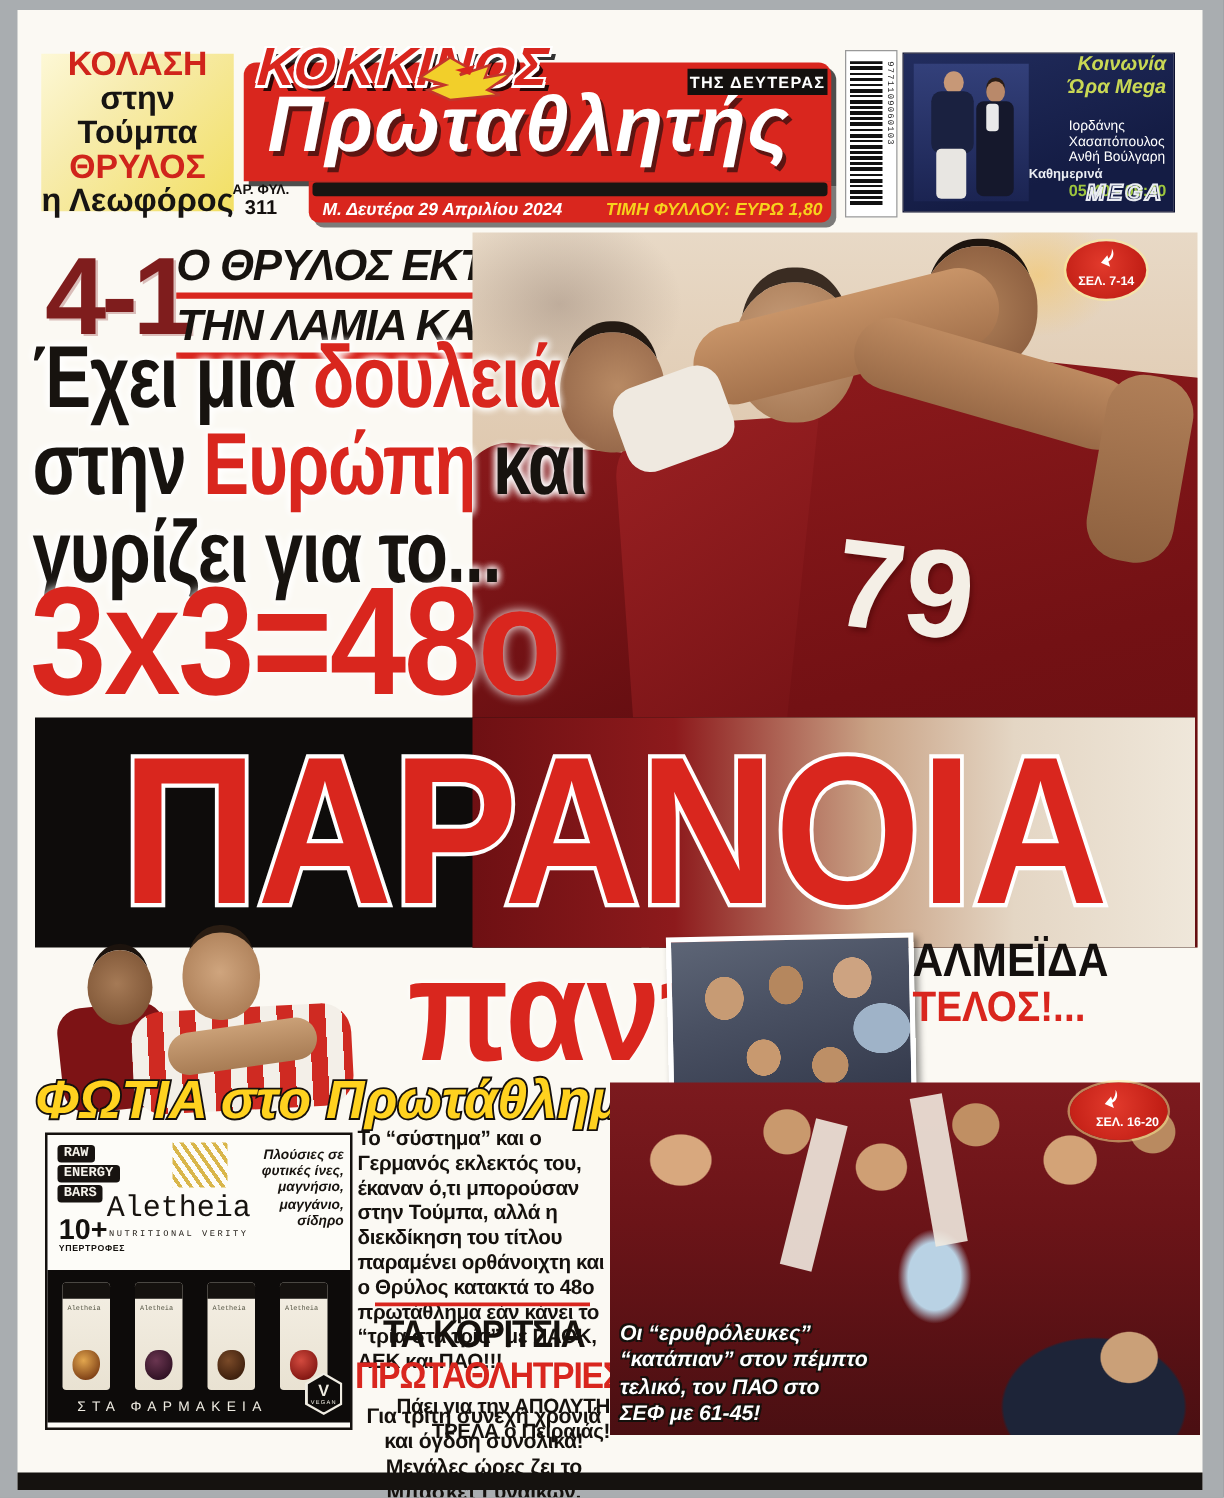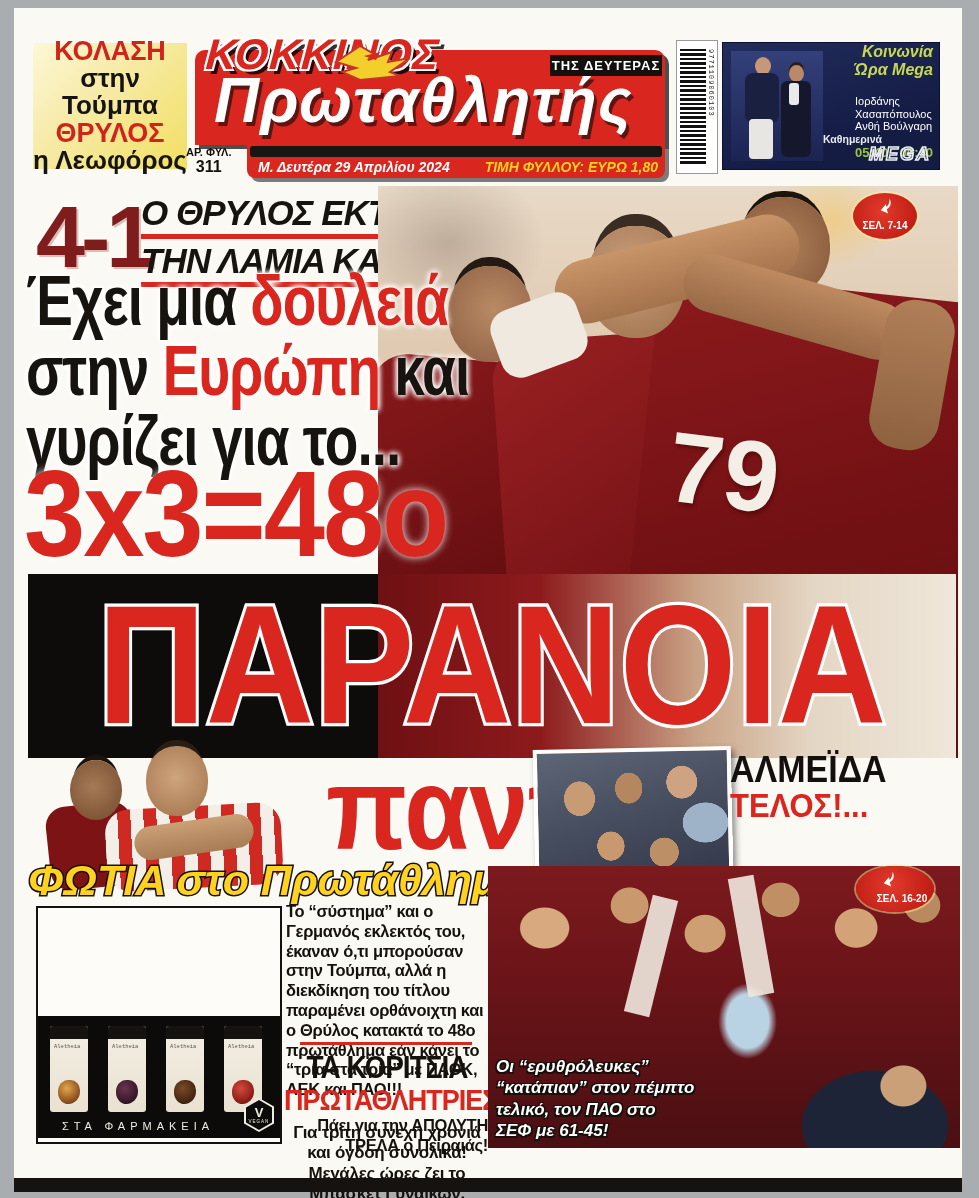--- a/index.html
+++ b/index.html
@@ -309,20 +309,35 @@
   </div>
   <div class="abs pantou">παντού!</div>
 
   <div class="abs brawl"></div>
   <div class="abs almeida-t1">ΑΛΜΕΪΔΑ</div>
   <div class="abs almeida-t2">ΤΕΛΟΣ!...</div>
 
   <div class="abs fotia">ΦΩΤΙΑ στο Πρωτάθλημα</div>
 
   <div class="abs alet">
+    <div class="topzone">
+      <div class="badge b1">RAW</div>
+      <div class="badge b2">ENERGY</div>
+      <div class="badge b3">BARS</div>
+      <div class="ten">10+</div>
+      <div class="tenlab">ΥΠΕΡΤΡΟΦΕΣ</div>
+      <div class="goldlines"></div>
+      <div class="brand">Aletheia</div>
+      <div class="brandsub">NUTRITIONAL VERITY</div>
+      <div class="righttext">Πλούσιες σε
+φυτικές ίνες,
+μαγνήσιο,
+μαγγάνιο,
+σίδηρο</div>
+    </div>
     <div class="blackzone">
       <div class="packet pk1">
           <div class="pb">Aletheia</div>
           <div class="fruit f1"></div>
         </div>
       <div class="packet pk2">
           <div class="pb">Aletheia</div>
           <div class="fruit f2"></div>
         </div>
       <div class="packet pk3">

